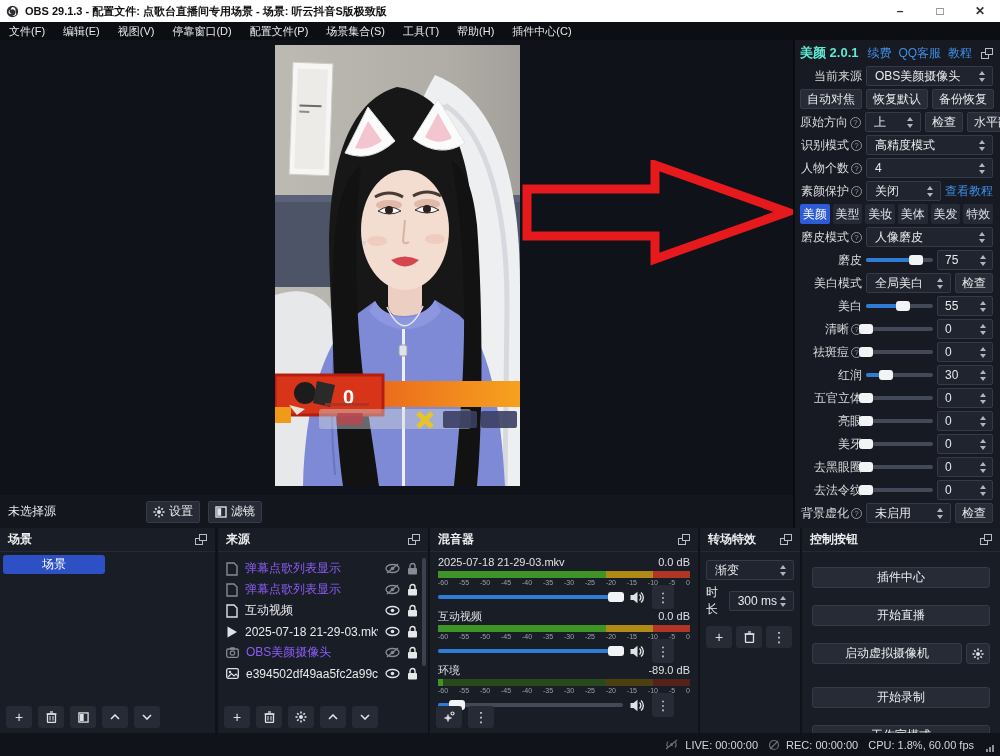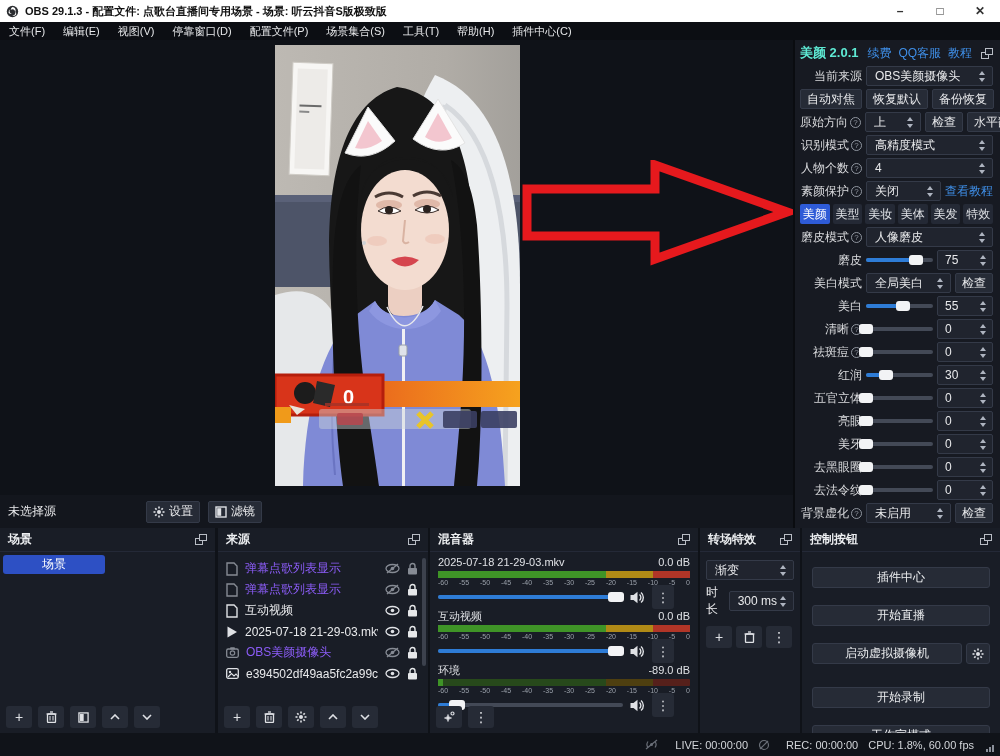--- a/index.html
+++ b/index.html
@@ -84,21 +84,21 @@
 
   
   .ctl-body { padding:3px 10px; display:flex; flex-direction:column; gap:5px; }
   .ctl-btn { height:21px; background:#262b36; border:1px solid #343a48; border-radius:3px; font-size:12px; display:flex; align-items:center; justify-content:center; color:#eceef0;margin-top:12px; }
   .ctl-split { display:flex; gap:4px; }
   .ctl-split .ctl-btn:first-child { flex:1; }
   .ctl-gear { width:24px; }
 
   
   .statusbar { position:absolute; left:0; top:733px; width:1000px; height:23px; background:#101319; display:flex; align-items:center; justify-content:flex-end; gap:10px; font-size:11px; color:#d3d6da; padding-right:26px; }
-  .sb-item { display:flex; align-items:center; gap:16px; }
+  .sb-item { display:flex; align-items:center; gap:6px; }
   .dimicon { color:#6a6f78; }
   .netbars { position:absolute; right:6px; bottom:4px; display:flex; align-items:flex-end; gap:1px; }
   .netbars i { width:2px; background:#8a8f99; display:block; }
 
   svg { display:block; }
 </style>
 </head>
 <body>
 
 <div class="app">

